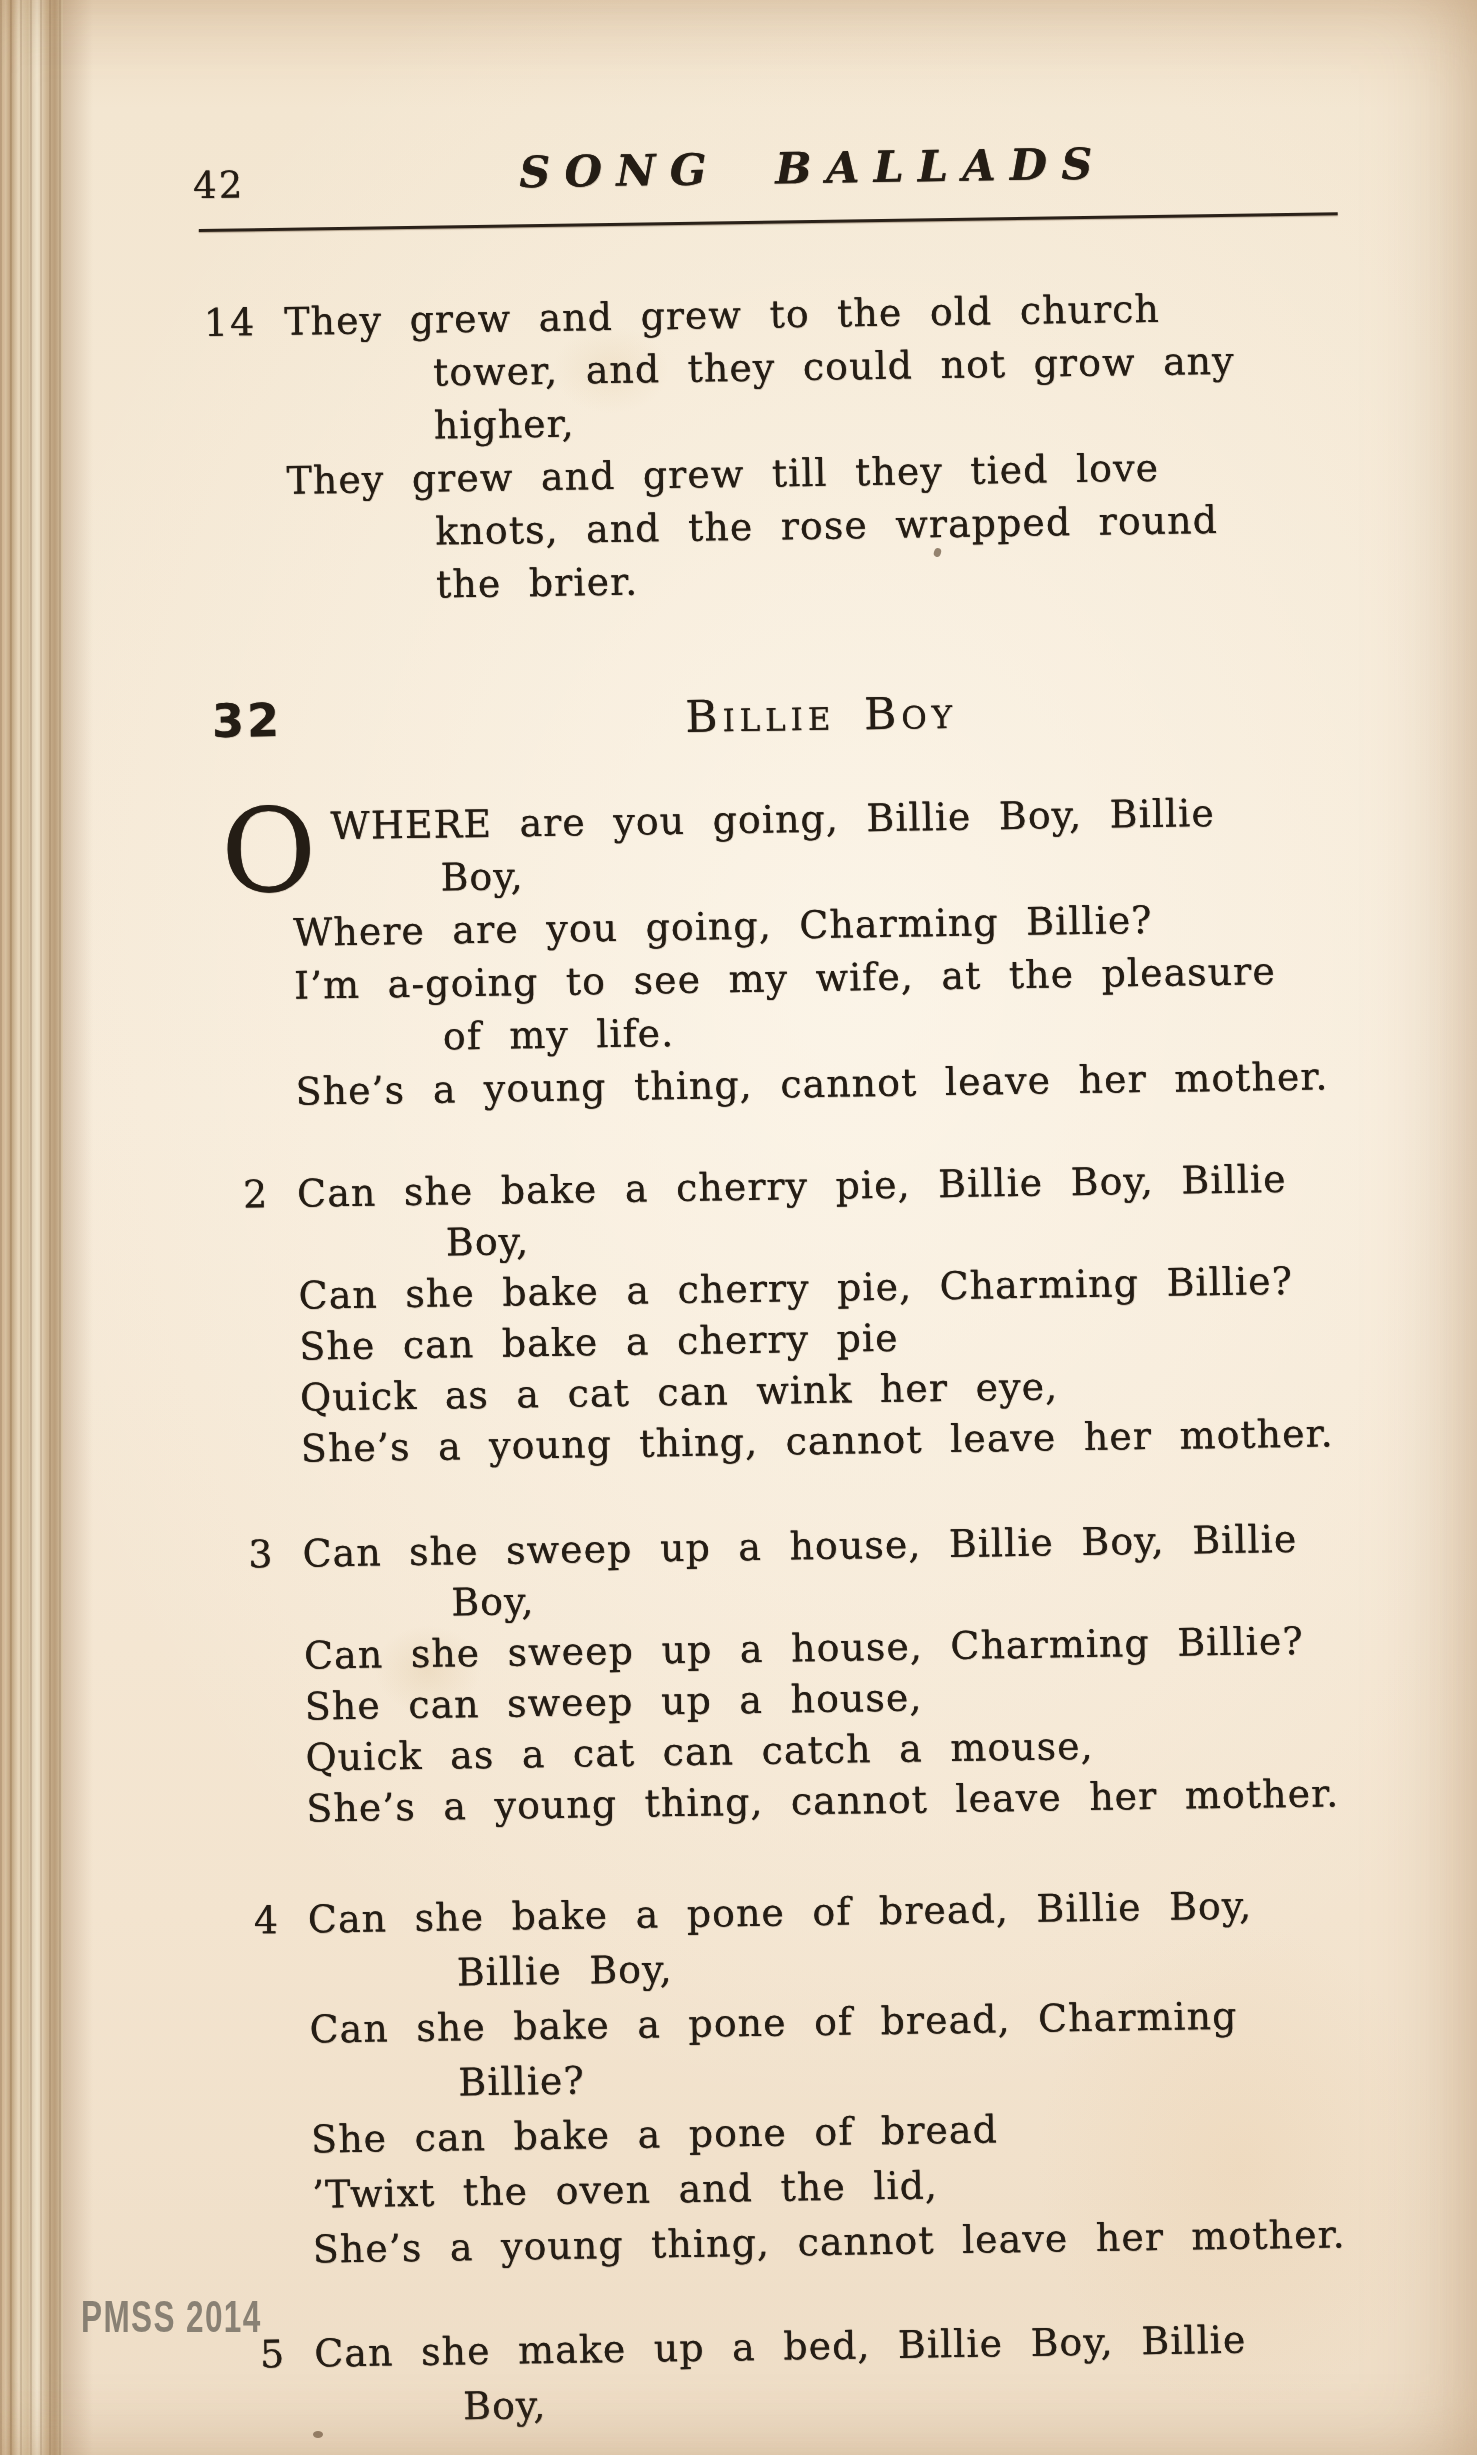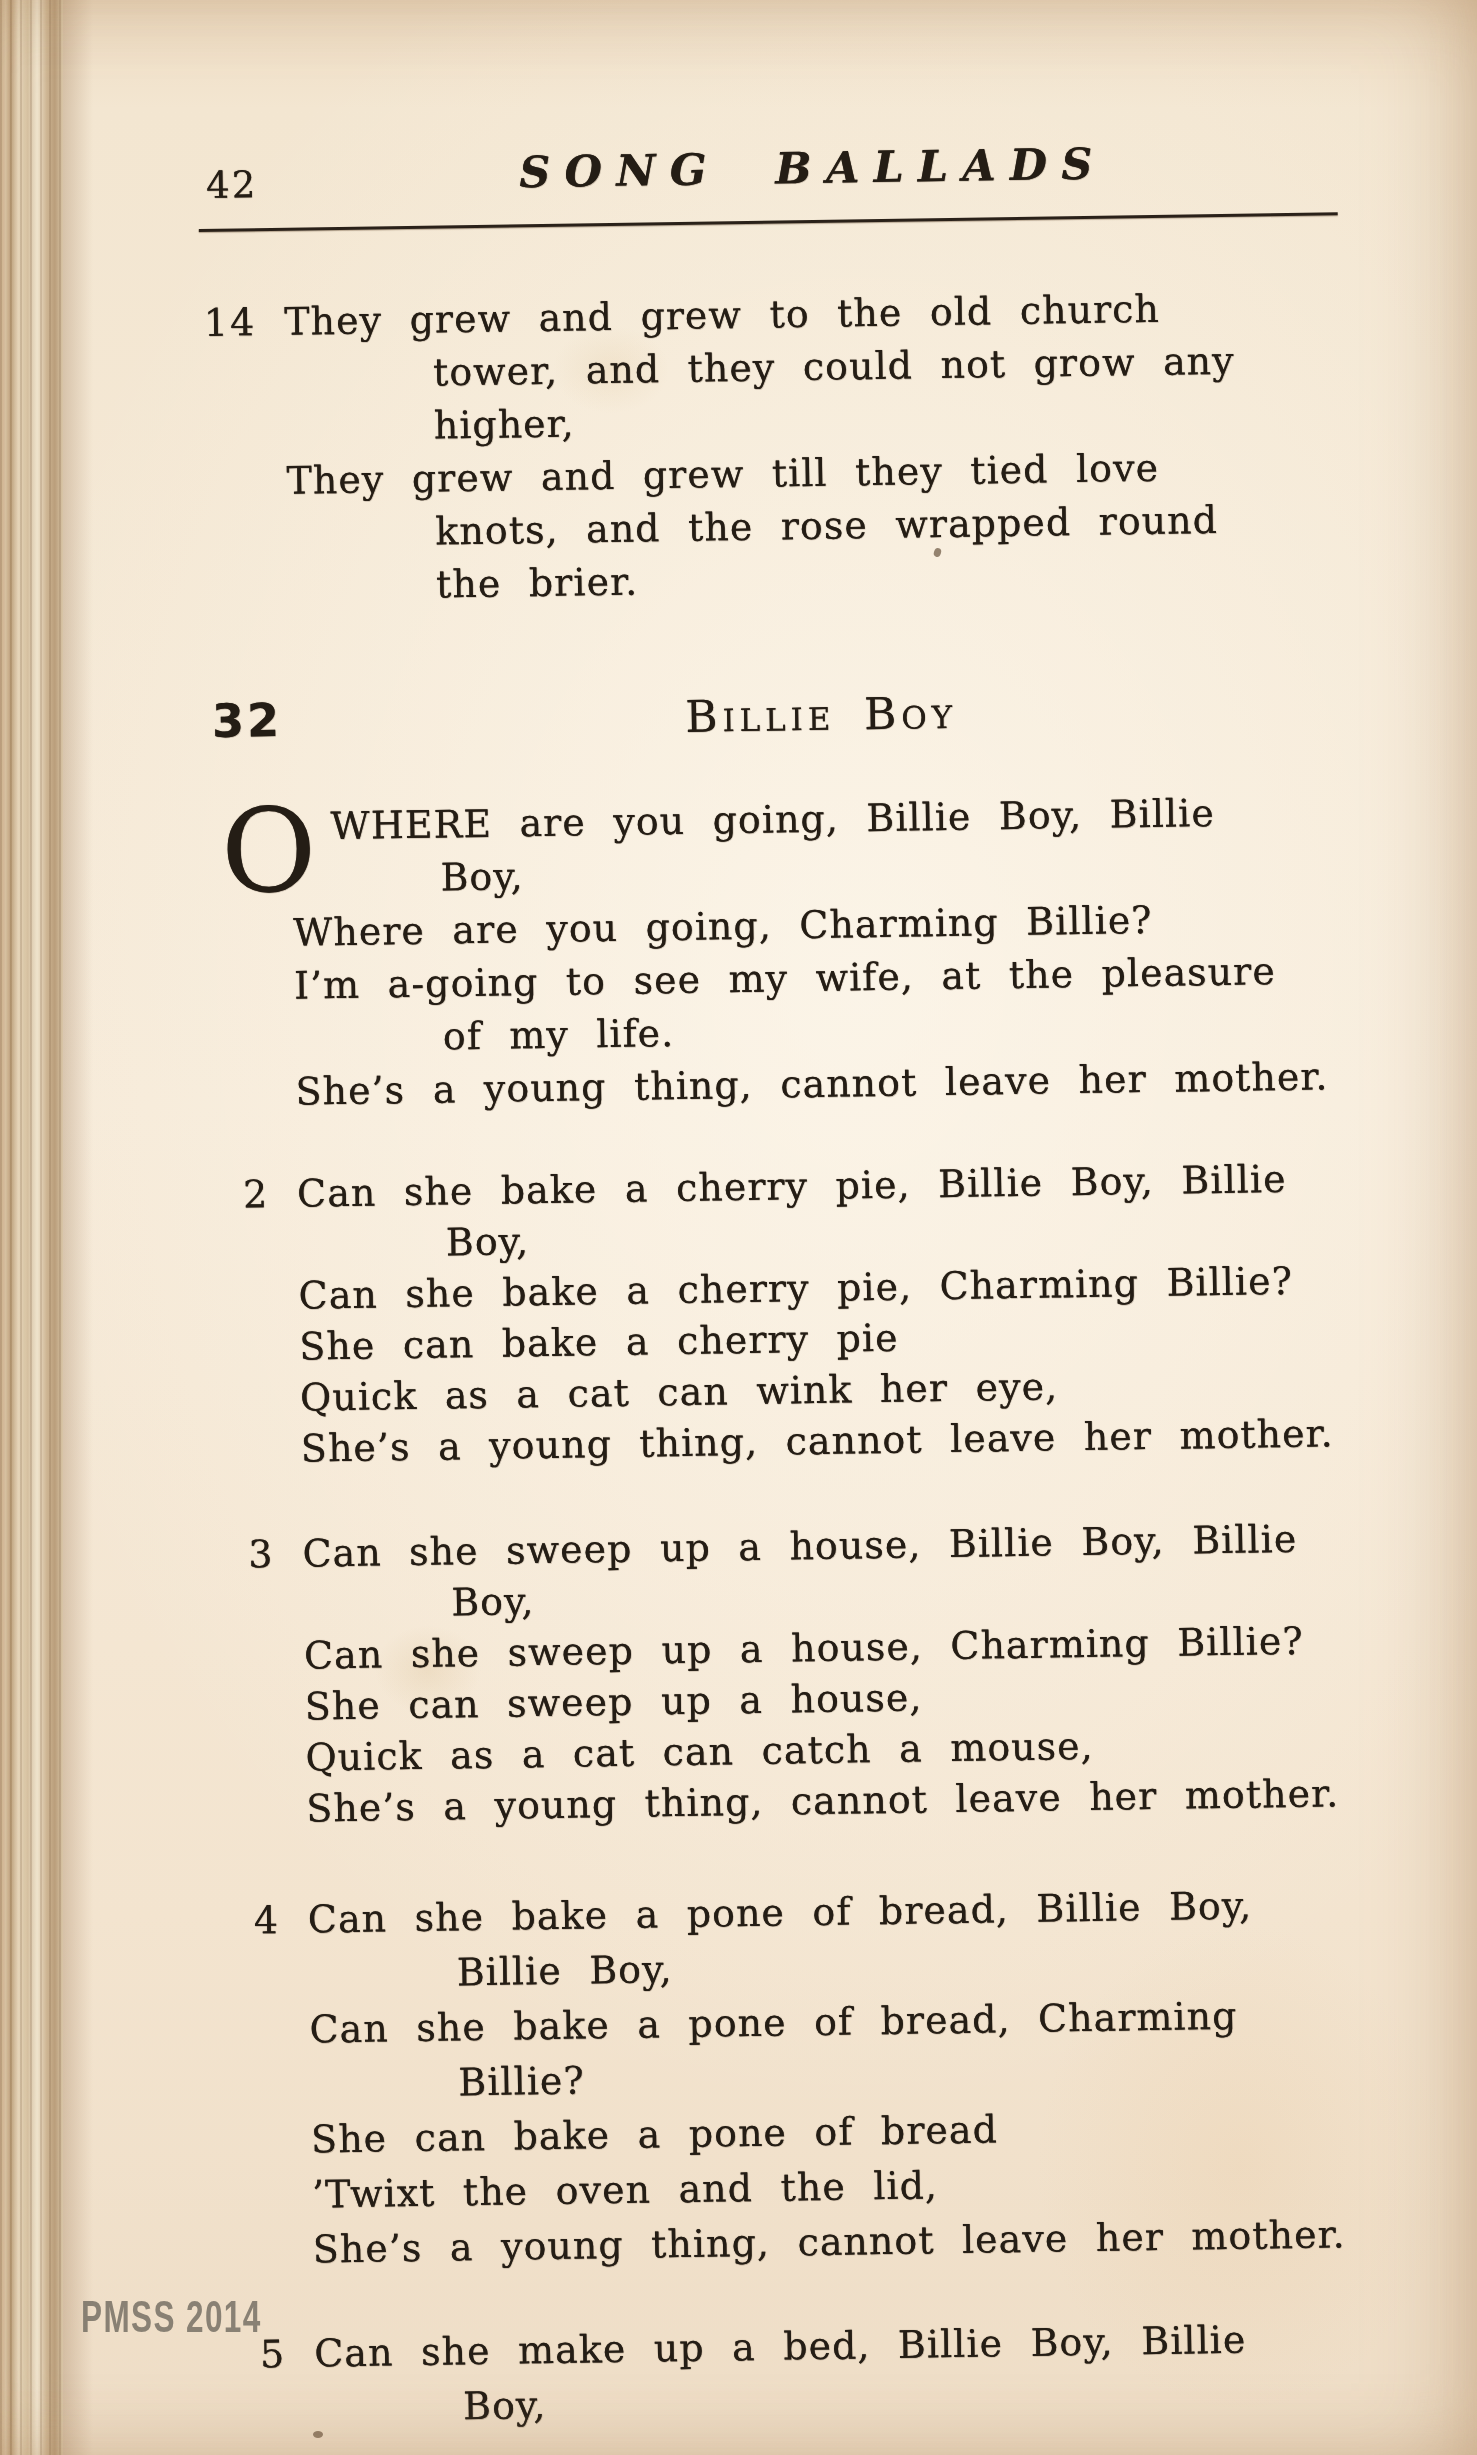--- a/index.html
+++ b/index.html
@@ -41,21 +41,21 @@
     background:linear-gradient(90deg, rgba(150,113,78,.30), rgba(150,113,78,0));
   }
   
   .content{
     position:absolute;inset:0;
     color:#241d15;
     transform:rotate(-0.85deg);
     transform-origin:749px 1182px;
     text-shadow:0 0 0.7px rgba(46,34,22,.9), 0.6px 0.8px 0 rgba(70,50,32,.18);
   }
-  .pagenum{position:absolute;left:221px;top:156px;font-size:37px;letter-spacing:2px;}
+  .pagenum{position:absolute;left:208px;top:156px;font-size:37px;letter-spacing:2px;}
   .header-title{
     position:absolute;left:296px;top:144px;width:1064px;text-align:center;
     font-style:italic;font-weight:600;font-size:43px;letter-spacing:.33em;word-spacing:25.6px;
   }
   .rule{position:absolute;left:213px;top:221px;width:1139px;height:3px;background:#2a2119;box-shadow:0 1px 1px rgba(90,65,40,.4);}
   .song-num{
     position:absolute;left:219px;top:686px;
     font-family:"DejaVu Sans", sans-serif;font-weight:bold;font-size:46px;letter-spacing:3px;
   }
   .song-title{

